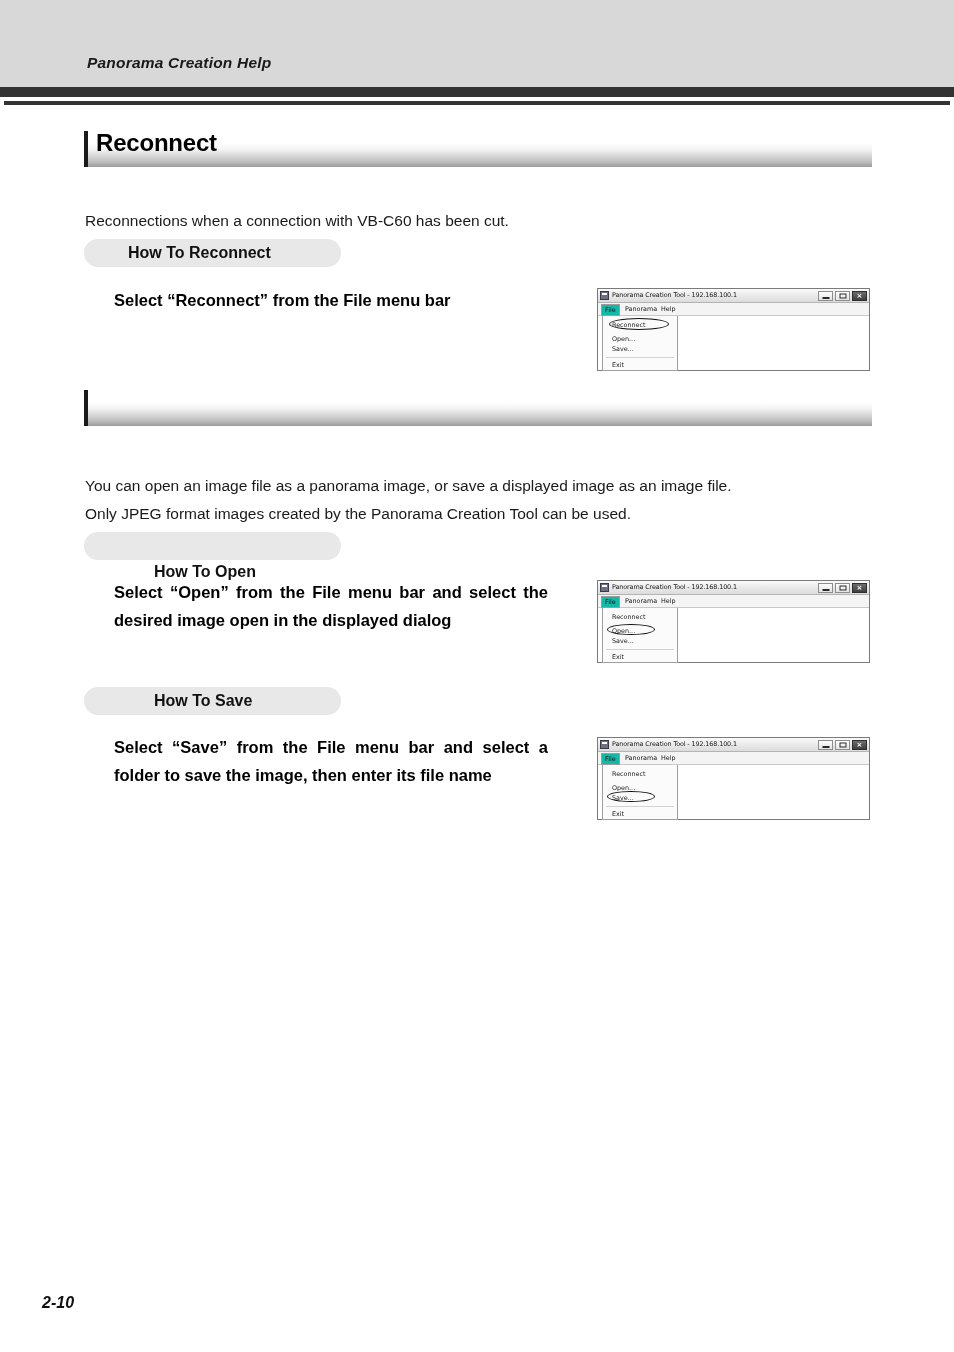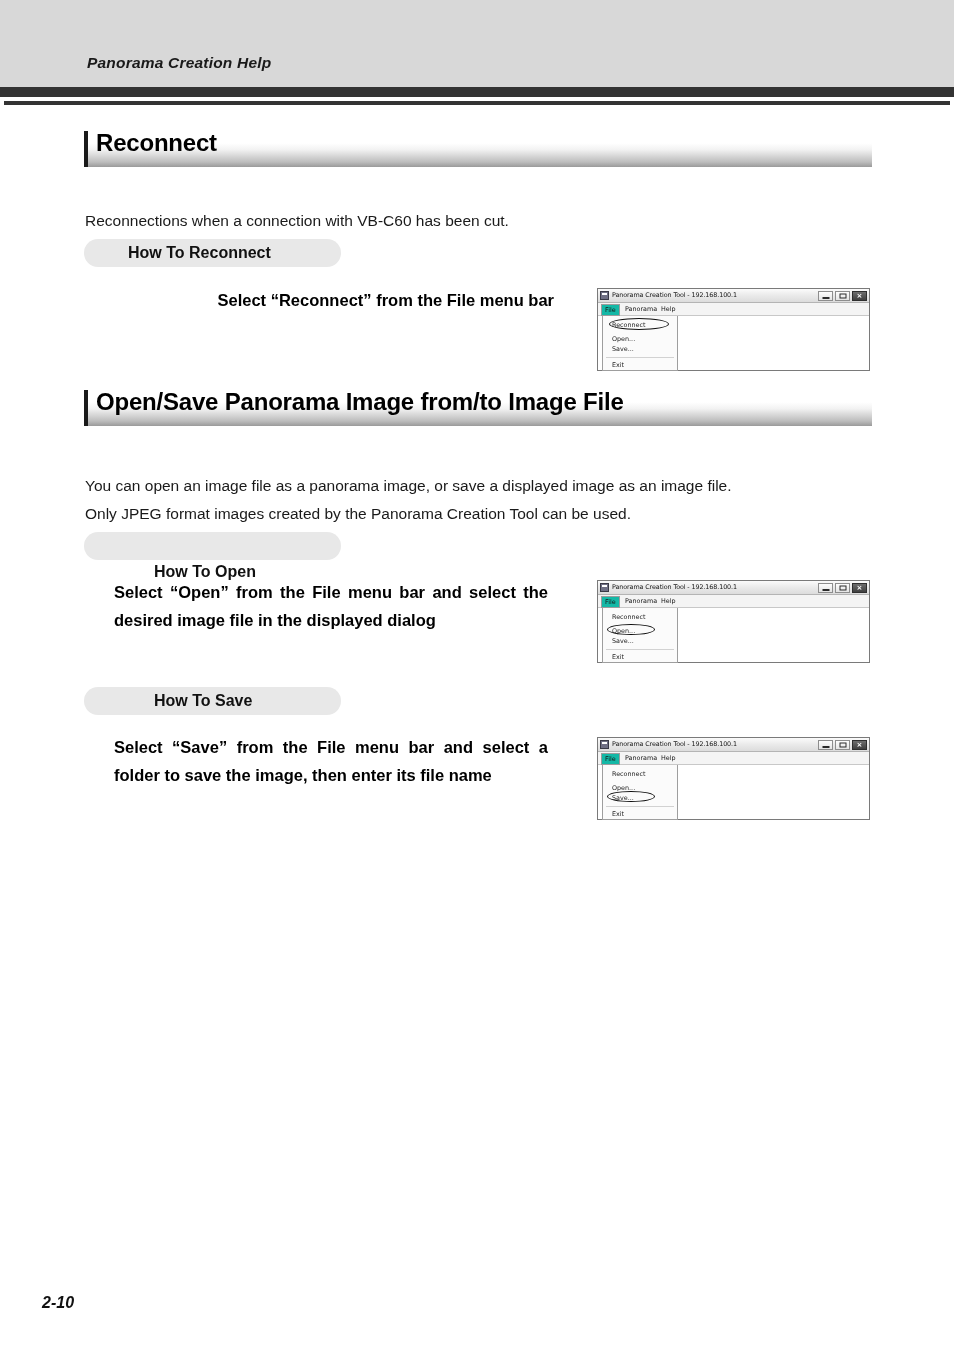--- a/index.html
+++ b/index.html
@@ -109,21 +109,21 @@
     position: absolute;
     font-size: 16.5px;
     font-weight: bold;
     color: #000000;
     line-height: 28px;
     text-align: justify;
     text-justify: inter-word;
   }
   .instruction.nowrap {
     white-space: nowrap;
-    text-align: right;
+    text-align: left;
   }
 
   
   .winshot {
     position: absolute;
     width: 273px;
     height: 83px;
     background: #ffffff;
     border: 1px solid #7a7a7a;
     box-sizing: border-box;
@@ -323,31 +323,30 @@
     <div class="dd-item" style="top:29px;">Save...</div>
     <div class="dd-sep" style="top:41px;"></div>
     <div class="dd-ellipse" style="left:6px; top:2px; width:60px; height:12px;"></div>
     <div class="dd-item" style="top:45px;">Exit</div>
   </div>
 </div>
 
 <div class="section-head" style="left:84px; top:390px; width:788px;">
   <div class="bar" style="width:788px;"></div>
   <div class="leftbar"></div>
-  <div class="label">Open/Save Panorama Image from/to Image File</div>
 </div>
 
 <div class="body-text" style="left:85px; top:459px;">You can open an image file as a panorama image, or save a displayed image as an image file.</div>
 <div class="body-text" style="left:85px; top:487px;">Only JPEG format images created by the Panorama Creation Tool can be used.</div>
 
 <div class="pill" style="left:84px; top:532px; width:257px;">
   <div class="pill-label" style="left:70px;margin-top:26px;">How To Open</div>
 </div>
 
-<div class="instruction" style="left:114px; top:578px; width:434px;">Select “Open” from the File menu bar and select the desired image file in the displayed dialog</div>
+<div class="instruction" style="left:114px; top:578px; width:434px;">Select “Open” from the File menu bar and select the desired image open in the displayed dialog</div>
 
 <div class="winshot" style="left:597px; top:580px;">
   <div class="win-titlebar">
     <div class="win-icon"></div>
     <div class="win-title">Panorama Creation Tool - 192.168.100.1</div>
     <div class="win-buttons">
       <div class="win-btn min">
           <span class="g"></span>
         </div>
       <div class="win-btn max">

